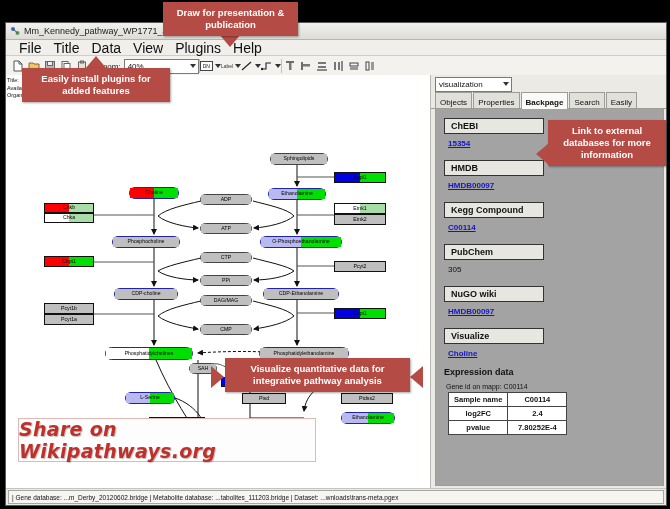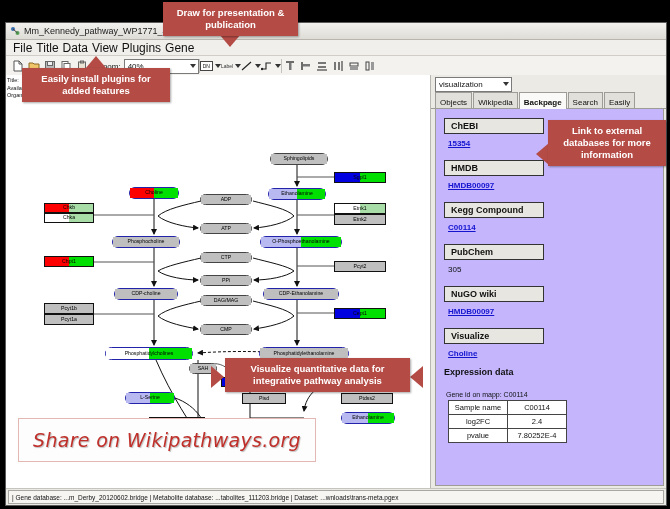--- a/index.html
+++ b/index.html
@@ -10,21 +10,21 @@
   #appwin{position:absolute;left:5px;top:22px;width:660px;height:482px;background:#eceae4;border:1px solid #5a5a5a;}
 
   
   #titlebar{height:16px;background:linear-gradient(#f2f1ef,#dedcd6);border-bottom:1px solid #b8b5ae;
             display:flex;align-items:center;padding:0 4px;font-size:9px;color:#1a1a1a;}
   #titlebar .tb-icon{width:10px;height:10px;margin-right:4px;flex:0 0 auto;}
   #title-text{white-space:nowrap;overflow:hidden;font-size:9px;}
 
   
   #menubar{height:15px;background:#f0efec;border-bottom:1px solid #cfcdc6;display:flex;align-items:center;
-           padding-left:5px;gap:0;font-size:12px;color:#111;}
+           padding-left:11px;gap:8px;font-size:14px;color:#111;}
   #menubar .mi{padding:0 2px;cursor:default;}
 
   
   #toolbar{height:20px;background:#f3f2ef;border-bottom:6px solid #14b8a6;display:flex;align-items:center;
            padding-left:4px;gap:0;}
   .tbtn{width:14px;height:14px;border:1px solid transparent;display:flex;align-items:center;justify-content:center;}
   .tbtn svg{display:block;}
   .zoomlabel{font-size:8px;margin-left:8px;margin-right:3px;color:#111;}
   .combo{height:13px;border:1px solid #7a7a7a;background:#fff;font-size:8px;display:flex;align-items:center;
          padding-left:3px;color:#111;position:relative;}
@@ -38,31 +38,31 @@
   #main{position:absolute;left:0;top:52px;right:0;bottom:17px;display:flex;}
   #canvaswrap{position:relative;width:424px;background:#ffffff;border-right:1px solid #b9b7b1;overflow:hidden;}
   #leftmeta{position:absolute;left:1px;top:2px;font-size:5.5px;line-height:7.5px;color:#111;}
 
   #rightpanel{flex:1;background:#eceae4;position:relative;display:flex;flex-direction:column;}
   #vis-row{height:18px;display:flex;align-items:center;padding-left:4px;}
   #vis-combo{width:72px;text-align:right;}
   #tabrow{height:15px;display:flex;align-items:flex-end;padding-left:4px;gap:1px;border-bottom:1px solid #9e9c96;}
   .tab{font-size:8px;padding:5px 4px 1px;background:#e2e0da;border:1px solid #9e9c96;border-bottom:none;color:#111;}
   .tab.active{background:#fafaf8;font-weight:bold;padding-bottom:2px;position:relative;top:1px;}
-  #backpane{flex:1;background:#c4b5fd;border:1px solid #9e9c96;border-top:none;margin:0 2px 2px 4px;overflow:hidden;position:relative;padding:6px 8px;}
+  #backpane{flex:1;background:#a3a3a3;border:1px solid #9e9c96;border-top:none;margin:0 2px 2px 4px;overflow:hidden;position:relative;padding:6px 8px;}
 
   .db-head{display:inline-block;border:1px solid #333;background:#e8e6e0;font-size:9px;font-weight:bold;
            padding:2px 6px;color:#111;margin-bottom:3px;min-width:86px;}
   .db-link{font-size:8px;color:#1414cf;text-decoration:underline;display:block;margin:2px 0 9px 4px;font-weight:bold;}
   .db-plain{font-size:8px;color:#111;display:block;margin:2px 0 9px 4px;}
-  .exp-title{font-size:9px;font-weight:bold;color:#111;margin:4px 0 14px 0;}
+  .exp-title{font-size:9px;font-weight:bold;color:#111;margin:4px 0 6px 0;}
   .gene-id{font-size:7px;color:#111;margin:0 0 2px 2px;}
   table.exp{border-collapse:collapse;margin-left:4px;}
   table.exp td{border:1px solid #444;font-size:7.5px;padding:2px 5px;text-align:center;color:#111;background:#fff;
-               font-weight:normal;min-width:48px;}
+               font-weight:bold;min-width:48px;}
 
   
   #statusbar{position:absolute;left:0;right:0;bottom:0;height:16px;background:#eceae4;border-top:1px solid #c6c4be;
              display:flex;align-items:center;}
   #status-inner{margin:1px 2px;flex:1;height:12px;border:1px solid #a9a7a1;background:#f6f5f2;display:flex;
                 align-items:center;font-size:6.5px;color:#111;padding-left:3px;white-space:nowrap;}
 
   
   .node{position:absolute;box-sizing:border-box;display:flex;align-items:center;justify-content:center;
         font-size:5.2px;color:#000;text-align:center;line-height:1;}
@@ -81,21 +81,21 @@
            font-size:9.5px;line-height:12px;padding:5px 8px;box-sizing:border-box;z-index:40;
            box-shadow:1px 1px 2px rgba(0,0,0,.35);}
   .ptr{position:absolute;width:0;height:0;z-index:39;}
   .ptr-down{border-left:11px solid transparent;border-right:11px solid transparent;border-top:13px solid #b44b45;}
   .ptr-up{border-left:11px solid transparent;border-right:11px solid transparent;border-bottom:13px solid #b44b45;}
   .ptr-left{border-top:11px solid transparent;border-bottom:11px solid transparent;border-right:13px solid #b44b45;}
   .ptr-right{border-top:11px solid transparent;border-bottom:11px solid transparent;border-left:13px solid #b44b45;}
 
   #share-box{position:absolute;left:18px;top:418px;width:296px;height:42px;background:#fdfdfd;border:1px solid #e3b7b4;
              display:flex;align-items:center;justify-content:center;z-index:45;}
-  #share-text{font-family:"DejaVu Sans",sans-serif;font-style:italic;font-weight:normal;font-size:19px;color:#c0302b;
+  #share-text{font-family:"DejaVu Sans",sans-serif;font-style:italic;font-weight:bold;font-size:19px;color:#c0302b;
               text-shadow:1px 1px 1px rgba(0,0,0,.25);letter-spacing:.3px;}
 </style>
 </head>
 <body>
 
 <div id="root">
 
   <div id="appwin">
 
     <div id="titlebar">
@@ -108,21 +108,21 @@
       </span>
       <span id="title-text">Mm_Kennedy_pathway_WP1771_45176.gpml</span>
     </div>
 
     <div id="menubar">
       <span class="mi">File</span>
       <span class="mi">Title</span>
       <span class="mi">Data</span>
       <span class="mi">View</span>
       <span class="mi">Plugins</span>
-      <span class="mi">Gene</span>
+      <span class="mi">Help</span>
     </div>
 
     <div id="toolbar">
       <div class="tbtn">
         <svg width="12" height="12" viewBox="0 0 12 12">
             <path d="M2 1h5l3 3v7H2z" fill="#fff" stroke="#555"></path>
             <path d="M7 1v3h3" fill="none" stroke="#555"></path>
           </svg>
       </div>
       <div class="tbtn">
@@ -471,21 +471,21 @@
 
       <div id="rightpanel">
         <div id="vis-row">
           <div class="combo" id="vis-combo">
             <span>visualization</span>
             <span class="arw"></span>
           </div>
         </div>
         <div id="tabrow">
           <div class="tab">Objects</div>
-          <div class="tab">Wikipedia</div>
+          <div class="tab">Properties</div>
           <div class="tab active">Backpage</div>
           <div class="tab">Search</div>
           <div class="tab">Easily</div>
         </div>
 
         <div id="backpane">
           <div class="db-head">ChEBI</div>
           <a class="db-link" href="#">15354</a>
 
           <div class="db-head">HMDB</div>

